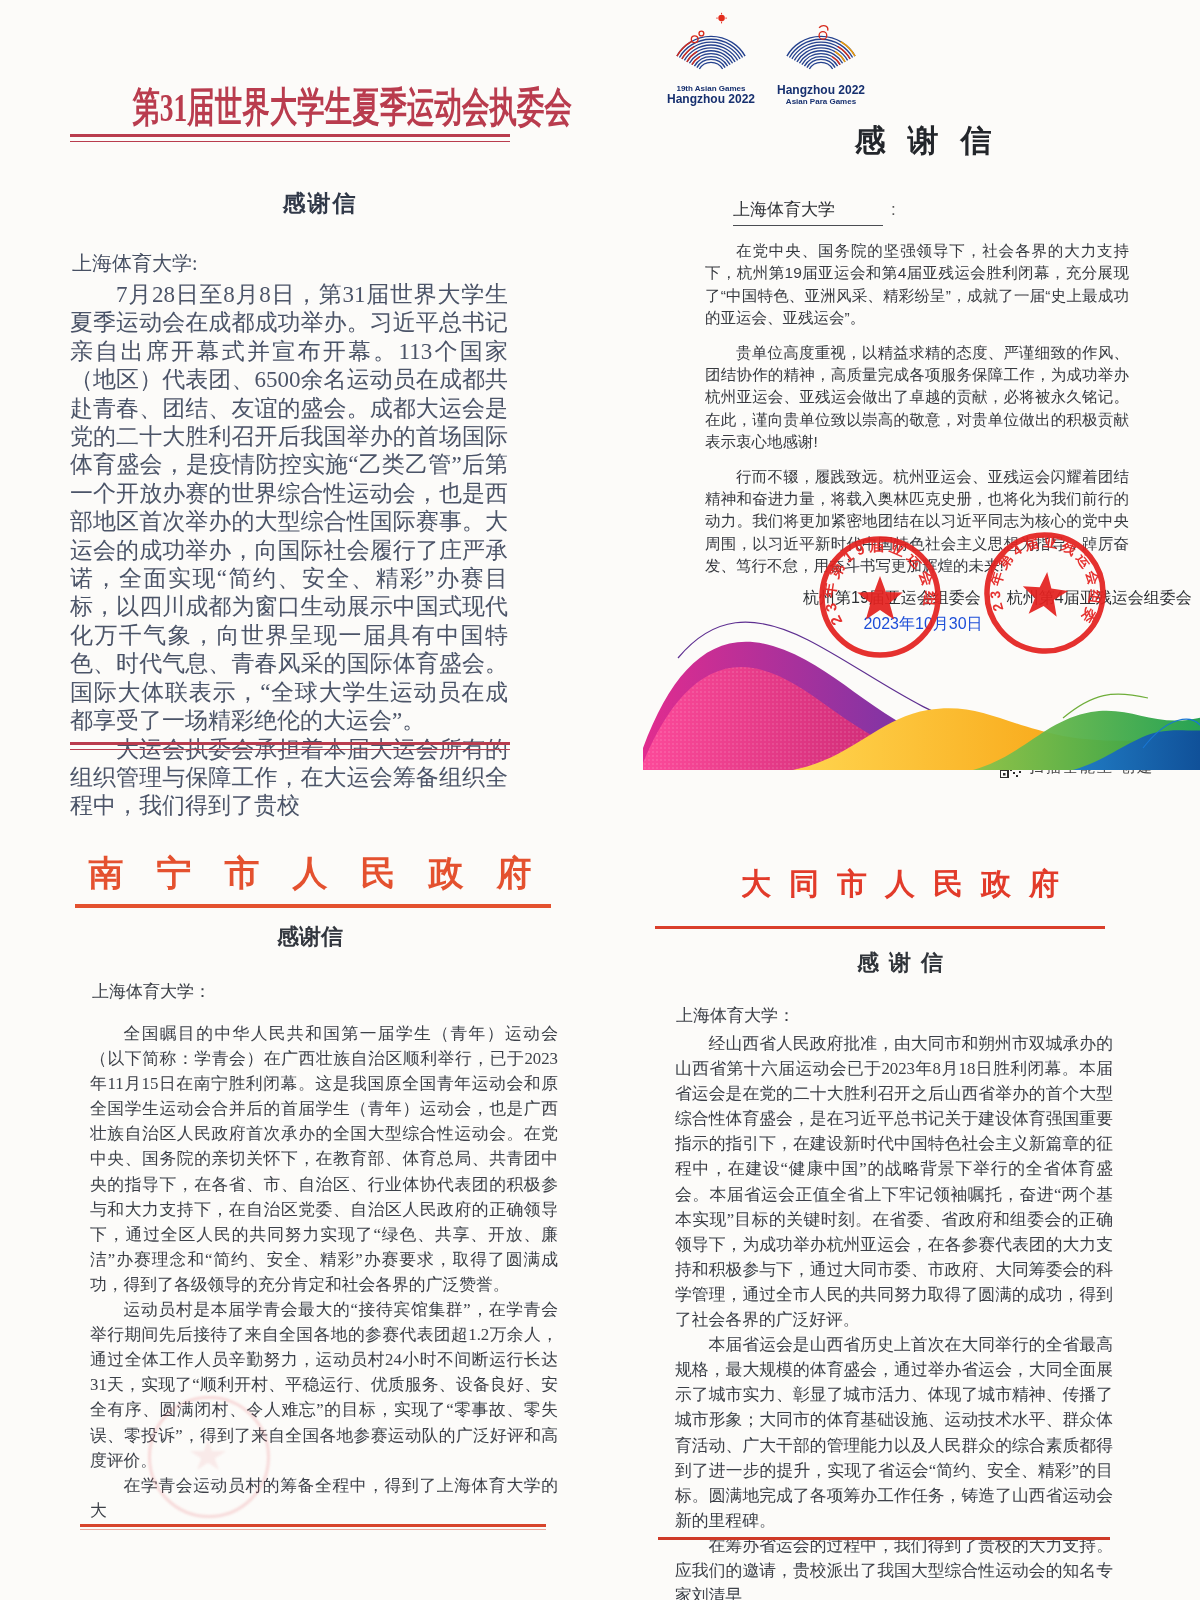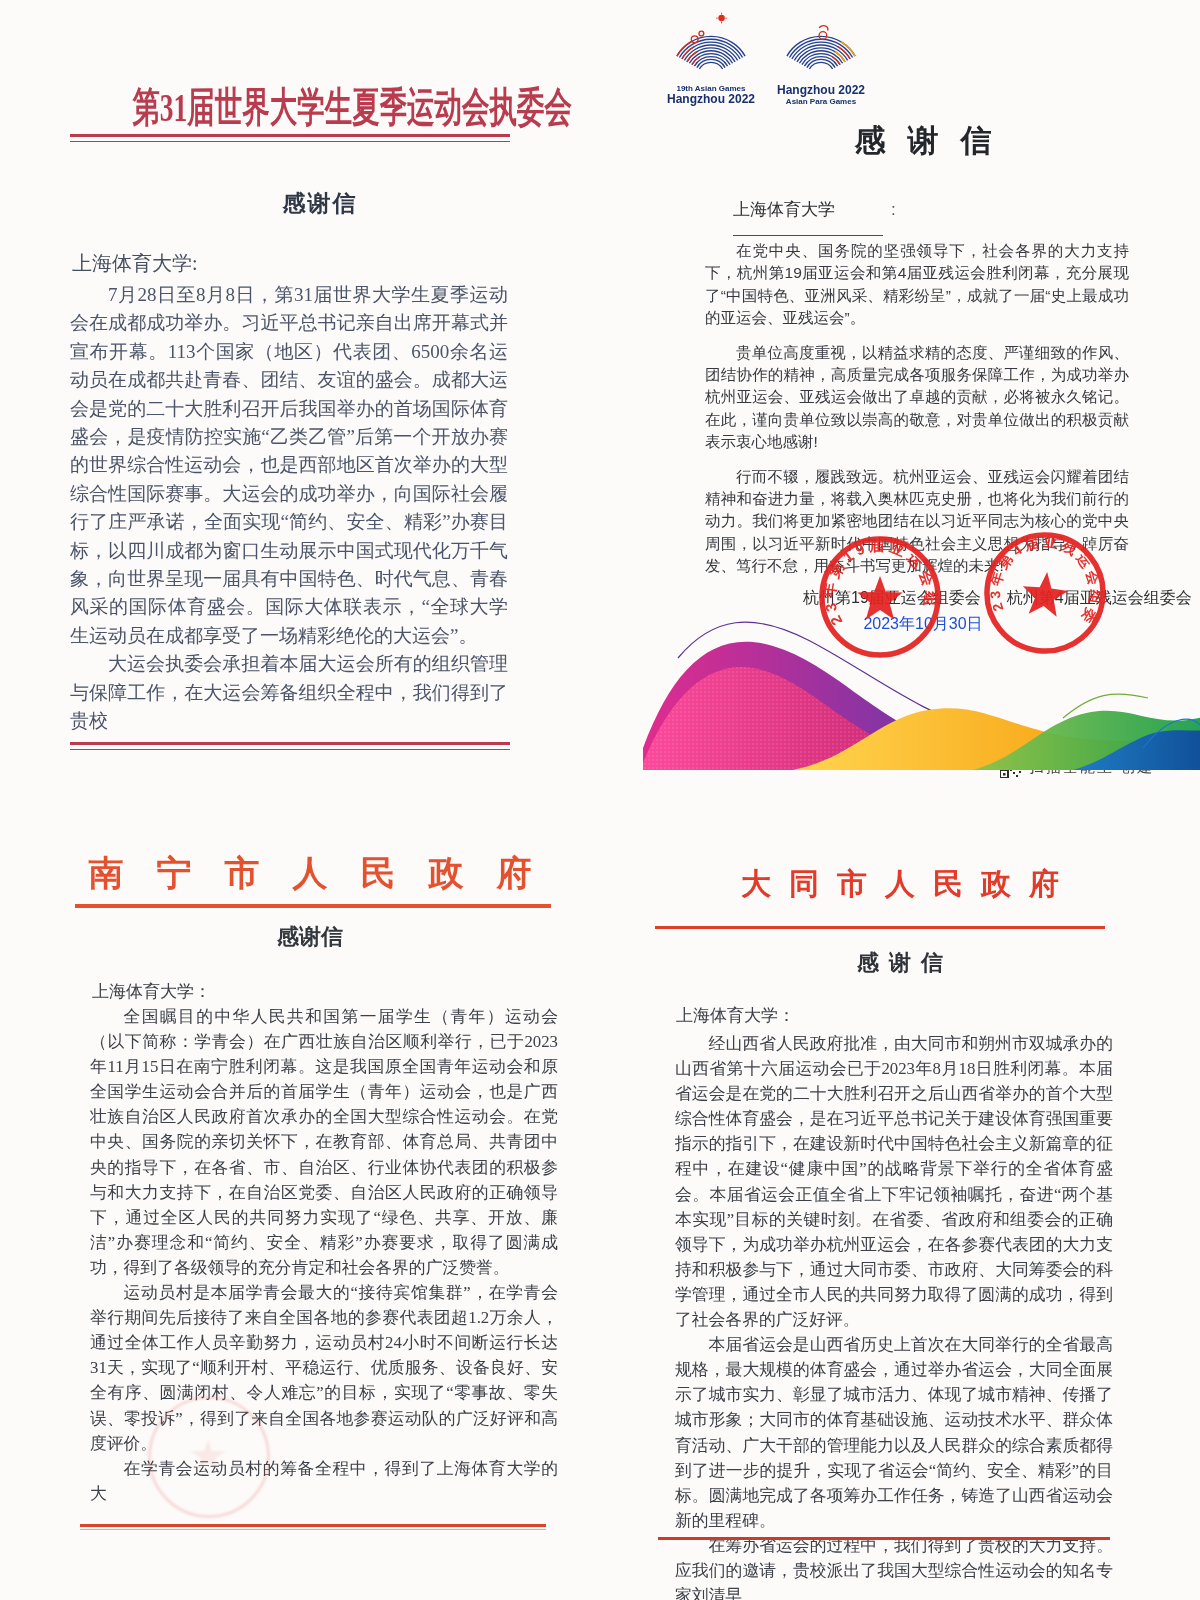--- a/index.html
+++ b/index.html
@@ -16,37 +16,37 @@
     position:absolute;top:80px;left:0;width:100%;text-align:center;
     font-size:41px;font-weight:bold;color:var(--doc1-red,#b93c4e);
     white-space:nowrap;transform:scaleX(.67);transform-origin:center;
   }
   .d1-rule{position:absolute;top:134px;left:30px;width:440px;height:4px;
     border-top:3px solid var(--doc1-red,#b93c4e);border-bottom:1.5px solid var(--doc1-red,#b93c4e);}
   .d1-title{position:absolute;top:188px;left:0;width:100%;text-align:center;
     font-size:23px;font-weight:bold;letter-spacing:2px;color:#303848;}
   .d1-salut{position:absolute;top:250px;left:32px;font-size:20px;color:#475063;}
   .d1-body{position:absolute;top:281px;left:30px;width:438px;
-    font-size:19px;line-height:28.4px;text-align:justify;color:#4b5468;}
+    font-size:23px;line-height:28.4px;text-align:justify;color:#4b5468;}
   .d1-body p{margin:0;text-indent:2em;}
   .d1-footer{position:absolute;top:742px;left:30px;width:440px;height:4px;
     border-top:3.5px solid var(--doc1-red,#b93c4e);border-bottom:1.5px solid var(--doc1-red,#b93c4e);}
 
   
   #doc2{left:643px;top:0;width:560px;height:812px;font-family:"Liberation Sans","DejaVu Sans",sans-serif;}
   .logo{position:absolute;text-align:center;width:104px;}
   #logo1{left:16px;top:10px;}
   #logo2{left:126px;top:10px;}
   .logo-l1{font-size:8px;font-weight:600;color:#17306f;line-height:9px;}
   .logo-l2{font-size:12px;font-weight:800;color:#17306f;line-height:13px;}
   .d2-title{position:absolute;top:120px;left:0;width:100%;text-align:center;
     font-family:"Liberation Serif","DejaVu Serif",serif;
     font-size:31px;font-weight:bold;letter-spacing:22px;padding-left:22px;box-sizing:border-box;color:#23262b;}
   .d2-salut{position:absolute;top:198px;left:90px;font-size:17px;color:#2e3135;}
-  .d2-salut .uline{display:inline-block;min-width:150px;border-bottom:1.5px solid #4a4d52;padding-bottom:14px;}
+  .d2-salut .uline{display:inline-block;min-width:150px;border-bottom:1.5px solid #4a4d52;padding-bottom:4px;}
   .d2-salut .colon{margin-left:8px;color:#555;}
   .d2-body{position:absolute;top:240px;left:62px;width:424px;
     font-size:15.5px;line-height:22.4px;text-align:justify;color:var(--doc2-ink,#36393f);}
   .d2-body p{margin:0 0 12px 0;text-indent:2em;}
   .d2-sign{position:absolute;top:588px;left:160px;display:flex;gap:26px;
     font-size:16px;color:#2c2f33;z-index:2;white-space:nowrap;}
   .d2-date{position:absolute;top:614px;left:0;width:100%;text-align:center;
     font-size:16px;color:#1d4ed8;z-index:2;}
   .seal{position:absolute;width:130px;height:130px;z-index:5;opacity:.93;}
   #seal1{left:172px;top:532px;}
@@ -61,21 +61,21 @@
   
   #doc3{left:40px;top:820px;width:540px;height:780px;}
   .d3-org{position:absolute;top:30px;left:0;width:100%;text-align:center;white-space:nowrap;
     font-size:35px;font-weight:bold;color:var(--nanning-red,#e4512f);
     letter-spacing:33px;padding-left:33px;box-sizing:border-box;}
   .d3-rule{position:absolute;top:84px;left:35px;width:476px;
     border-top:4px solid var(--nanning-red,#e4512f);}
   .d3-title{position:absolute;top:102px;left:0;width:100%;text-align:center;
     font-size:22px;font-weight:bold;color:#32363e;}
   .d3-salut{position:absolute;top:160px;left:52px;font-size:17px;color:#3c4048;}
-  .d3-body{position:absolute;top:184px;left:50px;width:468px;
+  .d3-body{position:absolute;top:201px;left:50px;width:468px;
     font-size:16.8px;line-height:25.1px;text-align:justify;color:var(--serif-ink,#3c4048);font-family:Liberation Serif, serif;}
   .d3-body p{margin:0;text-indent:2em;}
   .d3-footer{position:absolute;top:704px;left:40px;width:466px;height:2px;
     border-top:3.5px solid #d7452c;border-bottom:1px solid rgba(215,69,44,.45);}
   .faint-seal{position:absolute;left:108px;top:576px;width:116px;height:116px;border-radius:50%;
     border:3px solid rgba(230,90,95,.20);filter:blur(1px);}
   .faint-seal:after{content:"";position:absolute;left:38px;top:40px;width:38px;height:34px;
     background:rgba(230,90,95,.10);clip-path:polygon(50% 0,61% 35%,98% 35%,68% 57%,79% 91%,50% 70%,21% 91%,32% 57%,2% 35%,39% 35%);}
 
   

